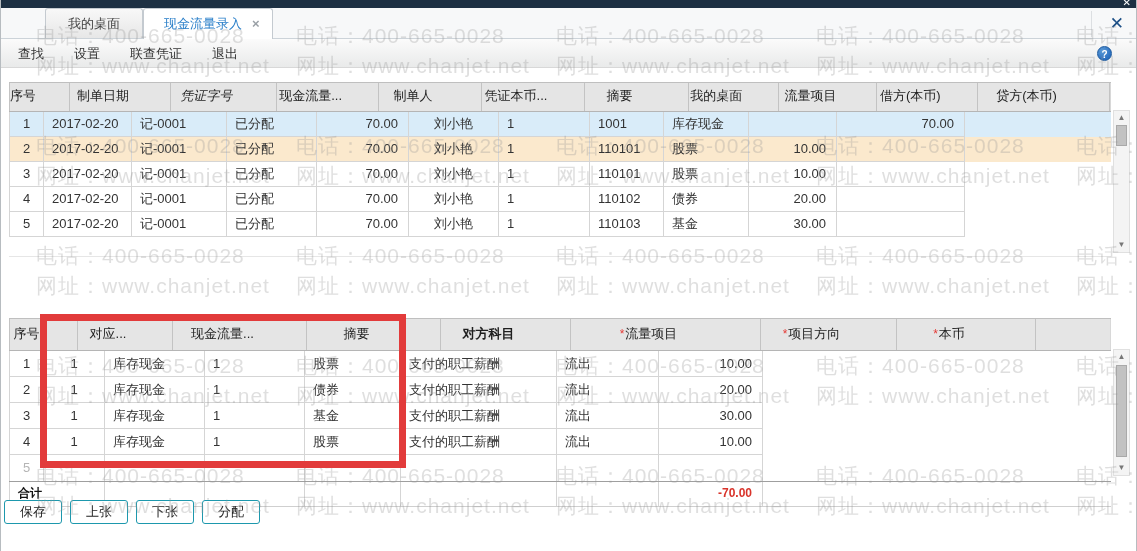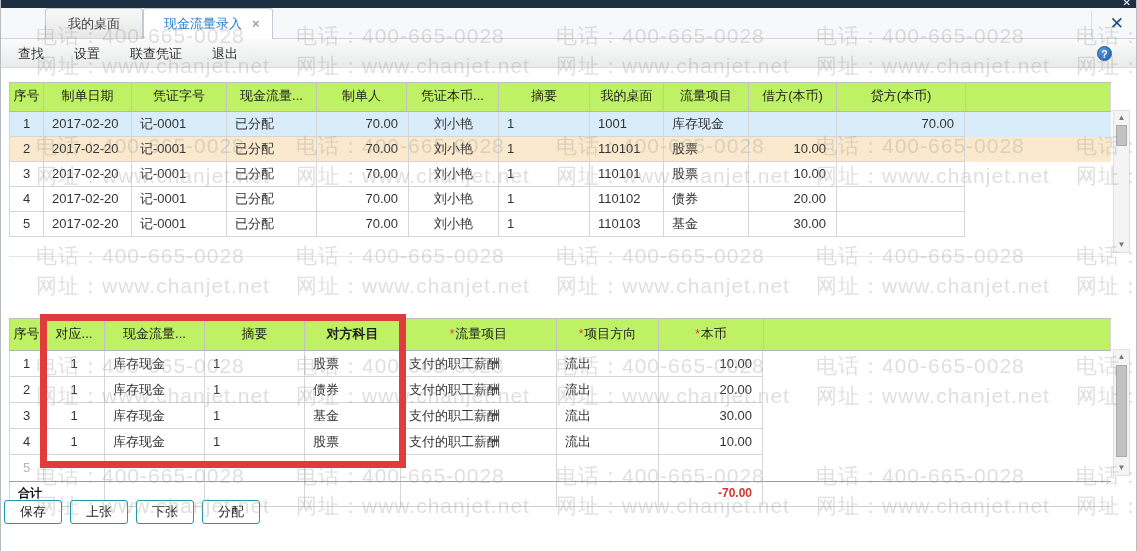--- a/index.html
+++ b/index.html
@@ -25,21 +25,21 @@
   
   .toolbar{position:absolute;left:0;top:39px;width:100%;height:29px;
         background:linear-gradient(#fbfbfb,#e9eaea);border-bottom:1px solid #d8d8d8;box-sizing:border-box;}
   .tbitem{display:inline-block;height:29px;line-height:29px;font-size:13px;color:#333;
         margin-left:17px;margin-right:13px;cursor:pointer;}
   .help{position:absolute;right:24px;top:7px;width:15px;height:15px;border-radius:50%;
         background:radial-gradient(circle at 35% 30%,#5d9bd6,#2a6fc0 70%);color:#fff;font-size:10px;
         font-weight:bold;text-align:center;line-height:15px;cursor:pointer;border:1px solid #1d5a9e;box-sizing:border-box;}
   
   .grid{position:absolute;background:#fff;}
-  .g-header{display:flex;border-top:1px solid #bfbfbf;border-bottom:1px solid #b5b5b5;background:#bef264;}
+  .g-header{display:flex;border-top:1px solid #bfbfbf;border-bottom:1px solid #b5b5b5;background:#e5e5e5;gap:34px;}
   .g-hcell{box-sizing:border-box;border-left:1px solid #c3c3c3;text-align:center;color:#1f1f1f;
         font-size:13px;overflow:hidden;white-space:nowrap;}
   .g-hfill{flex:1;border-left:1px solid #c3c3c3;border-right:1px solid #d8d8d8;}
   .req{color:#e53935;margin-right:1px;font-size:12px;}
   .g-row{display:flex;}
   .g-cell{box-sizing:border-box;border-left:1px solid #d5d5d5;border-bottom:1px solid #d5d5d5;
         font-size:13px;color:#333;overflow:hidden;white-space:nowrap;}
   .g-cell.last{border-right:1px solid #d5d5d5;}
   .al-l{text-align:left;padding-left:8px;}
   .al-r{text-align:right;padding-right:10px;}
@@ -86,21 +86,21 @@
 
   <div class="toolbar">
     <span id="toolbar-items"><span class="tbitem">查找</span><span class="tbitem">设置</span><span class="tbitem">联查凭证</span><span class="tbitem">退出</span></span>
     <span class="help">?</span>
   </div>
 
   <div id="top-grid" class="grid" style="left:8px;top:82px;width:1102px;height:174px;border-bottom:1px solid #e6e6e6;">
       <div class="g-header" style="height: 28px;">
         <div class="g-hcell" style="width: 34px; line-height: 26px;"><span>序号</span></div>
         <div class="g-hcell" style="width: 88px; line-height: 26px;"><span>制单日期</span></div>
-        <div class="g-hcell" style="width: 95px; line-height: 26px;"><span>凭证字号</span></div>
+        <div class="g-hcell" style="width: 95px; line-height: 26px; font-style: italic;"><span>凭证字号</span></div>
         <div class="g-hcell" style="width: 90px; line-height: 26px;"><span>现金流量...</span></div>
         <div class="g-hcell" style="width: 90px; line-height: 26px;"><span>制单人</span></div>
         <div class="g-hcell" style="width: 92px; line-height: 26px;"><span>凭证本币...</span></div>
         <div class="g-hcell" style="width: 91px; line-height: 26px;"><span>摘要</span></div>
         <div class="g-hcell" style="width: 74px; line-height: 26px;"><span>我的桌面</span></div>
         <div class="g-hcell" style="width: 85px; line-height: 26px;"><span>流量项目</span></div>
         <div class="g-hcell" style="width: 88px; line-height: 26px;"><span>借方(本币)</span></div>
         <div class="g-hcell" style="width: 129px; line-height: 26px;"><span>贷方(本币)</span></div>
         <div class="g-hfill"></div>
       </div>

